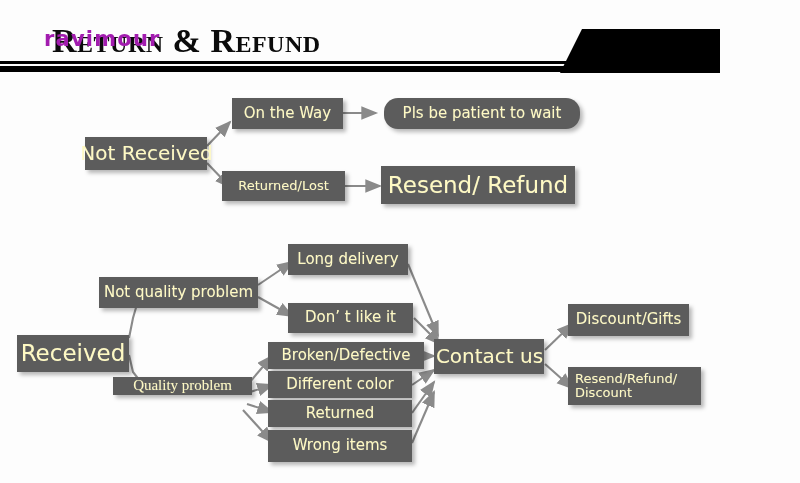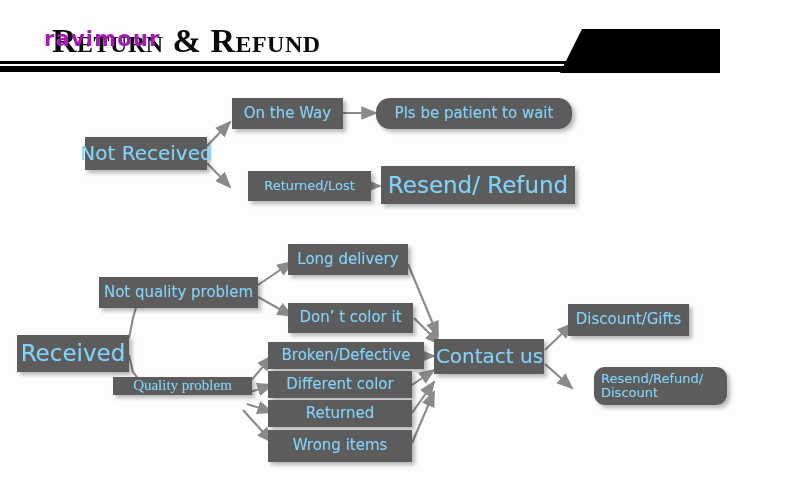--- a/index.html
+++ b/index.html
@@ -60,41 +60,40 @@
     font-size: 21px;
     font-weight: 700;
     letter-spacing: 1.2px;
     white-space: nowrap;
   }
 
   
   .node {
     position: absolute;
     background: #5c5c5c;
-    color: #7dd3fc;
+    color: #fef9c3;
     box-sizing: border-box;
     display: flex;
     align-items: center;
     justify-content: center;
     box-shadow: 3px 3px 4px rgba(0,0,0,0.28);
     font-family: "DejaVu Sans", sans-serif;
     font-size: 15px;
     line-height: 1.15;
     white-space: nowrap;
     padding: 0 7px;
     text-shadow: 0 0 1px rgba(255,255,255,0.25);
   }
   .node.left-align {
     justify-content: flex-start;
     white-space: normal;
-    border-radius: 11px;
   }
   .node.big   { font-size: 20px; padding-left: 8px; }
   .node.xbig  { font-size: 23px; }
-  .node.small { font-size: 13px; margin-left: 26px; }
+  .node.small { font-size: 13px; }
 
   
   #edges {
     position: absolute;
     left: 0; top: 0;
     width: 800px; height: 483px;
     pointer-events: none;
   }
 </style>
 </head>
@@ -151,35 +150,35 @@
 
       <line x1="545" y1="350" x2="572" y2="324" marker-end="url(#arrow)"></line>
       <line x1="545" y1="364" x2="572" y2="388" marker-end="url(#arrow)"></line>
     </g>
   </svg>
 
   <div class="node big" style="left:85px; top:137px; width:122px; height:33px;">Not Received</div>
 
   <div class="node" style="left:232px; top:98px; width:111px; height:31px;">On the Way</div>
 
-  <div class="node" style="left:376px; top:98px; width:196px; height:31px;border-radius:14px;">Pls be patient to wait</div>
+  <div class="node" style="left:384px; top:98px; width:196px; height:31px;border-radius:14px;">Pls be patient to wait</div>
 
   <div class="node small" style="left:222px; top:171px; width:123px; height:30px;">Returned/Lost</div>
 
   <div class="node xbig" style="left:381px; top:166px; width:194px; height:38px;">Resend/ Refund</div>
 
   <div class="node xbig" style="left:17px; top:329px; width:112px; height:37px;margin-top:6px;">Received</div>
 
   <div class="node" style="left:99px; top:277px; width:159px; height:31px;">Not quality problem</div>
 
   <div class="node" style="left:113px; top:377px; width:139px; height:18px;font-family:Liberation Serif, serif;">Quality problem</div>
 
   <div class="node" style="left:288px; top:244px; width:120px; height:31px;">Long delivery</div>
 
-  <div class="node" style="left:288px; top:303px; width:125px; height:30px;">Don’  t color it</div>
+  <div class="node" style="left:288px; top:303px; width:125px; height:30px;">Don’  t like it</div>
 
   <div class="node" style="left:268px; top:342px; width:156px; height:27px;">Broken/Defective</div>
 
   <div class="node" style="left:268px; top:371px; width:144px; height:27px;">Different color</div>
 
   <div class="node" style="left:268px; top:400px; width:144px; height:27px;">Returned</div>
 
   <div class="node" style="left:268px; top:430px; width:144px; height:32px;">Wrong items</div>
 
   <div class="node big" style="left:434px; top:339px; width:110px; height:35px;">Contact us</div>

